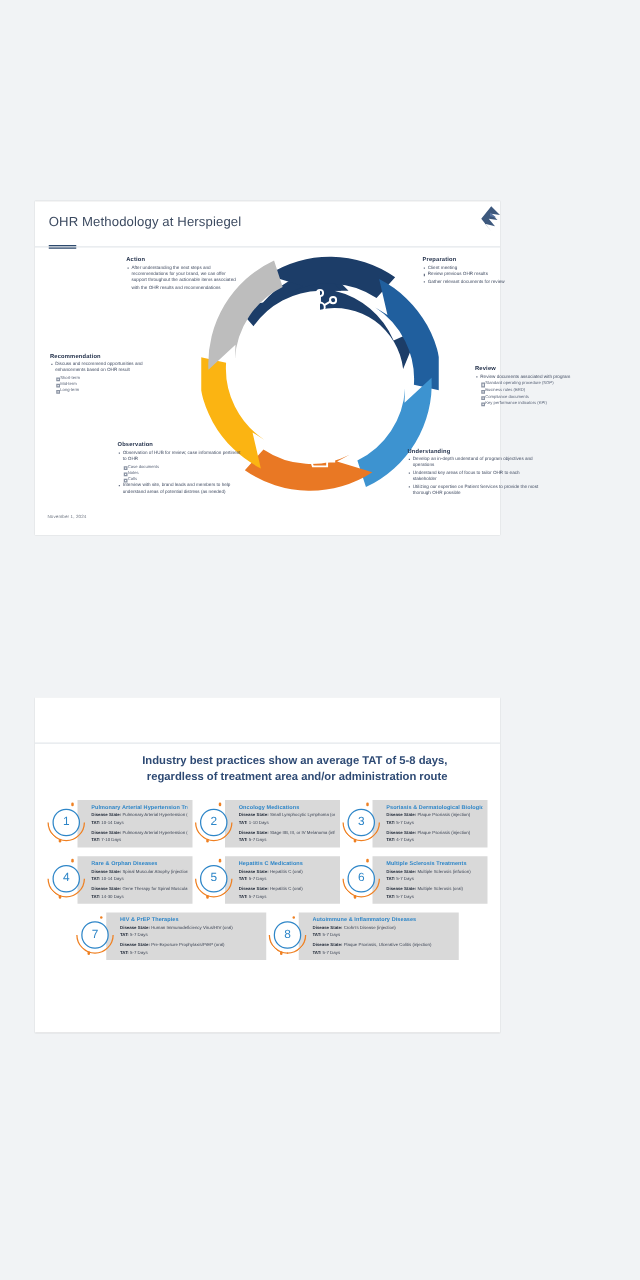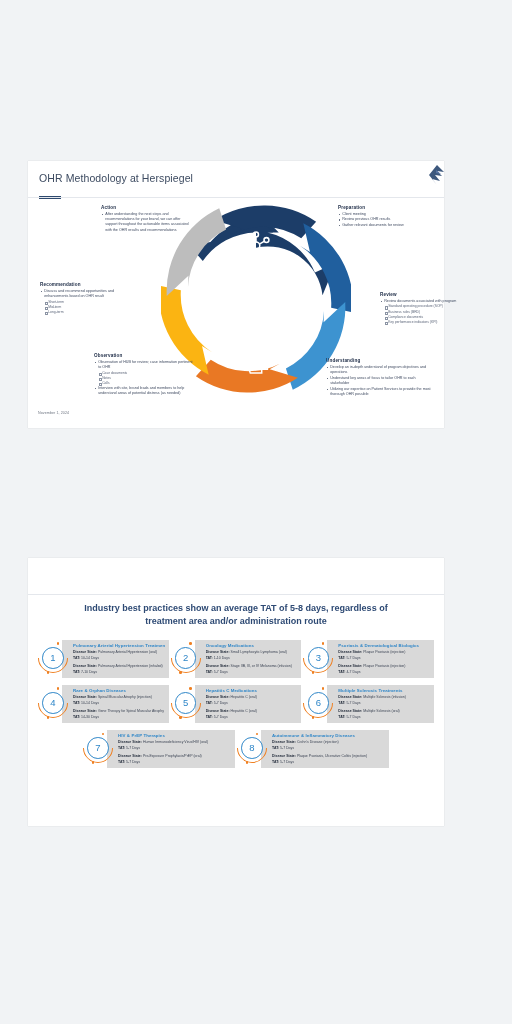--- a/index.html
+++ b/index.html
@@ -16,21 +16,21 @@
     position: relative;
     width: 512px;
     height: 1024px;
     background: #f1f3f5;
   }
 
   
   .slide {
     position: absolute;
     left: 28px;
-    width: 416px;
+    width: 372px;
     background: #ffffff;
     box-shadow: 0 0 1px rgba(0,0,0,.18);
   }
   #slide-one { top: 161px; height: 267px; }
   #slide-two { top: 558px; height: 268px; }
 
   .slide-title {
     color: #3c4a60;
     font-size: 10.5px;
     font-weight: 400;
@@ -131,21 +131,21 @@
   #blk-recommendation{ left: 12px;  top: 84px;  width: 92px; }
   #blk-review        { left: 352px; top: 94px;  width: 96px; }
   #blk-observation   { left: 66px;  top: 155px; width: 100px; }
   #blk-understanding { left: 298px; top: 160px; width: 108px; }
 
   
   .tat-subtitle {
     position: absolute;
     left: 42px; right: 42px;
     top: 44px;
-    text-align: center;
+    text-align: right;
     color: #2e4a74;
     font-size: 9px;
     font-weight: bold;
     line-height: 1.45;
   }
 
   .rows { position: absolute; left: 10px; right: 10px; top: 82px; }
 
   .row {
     display: flex;

